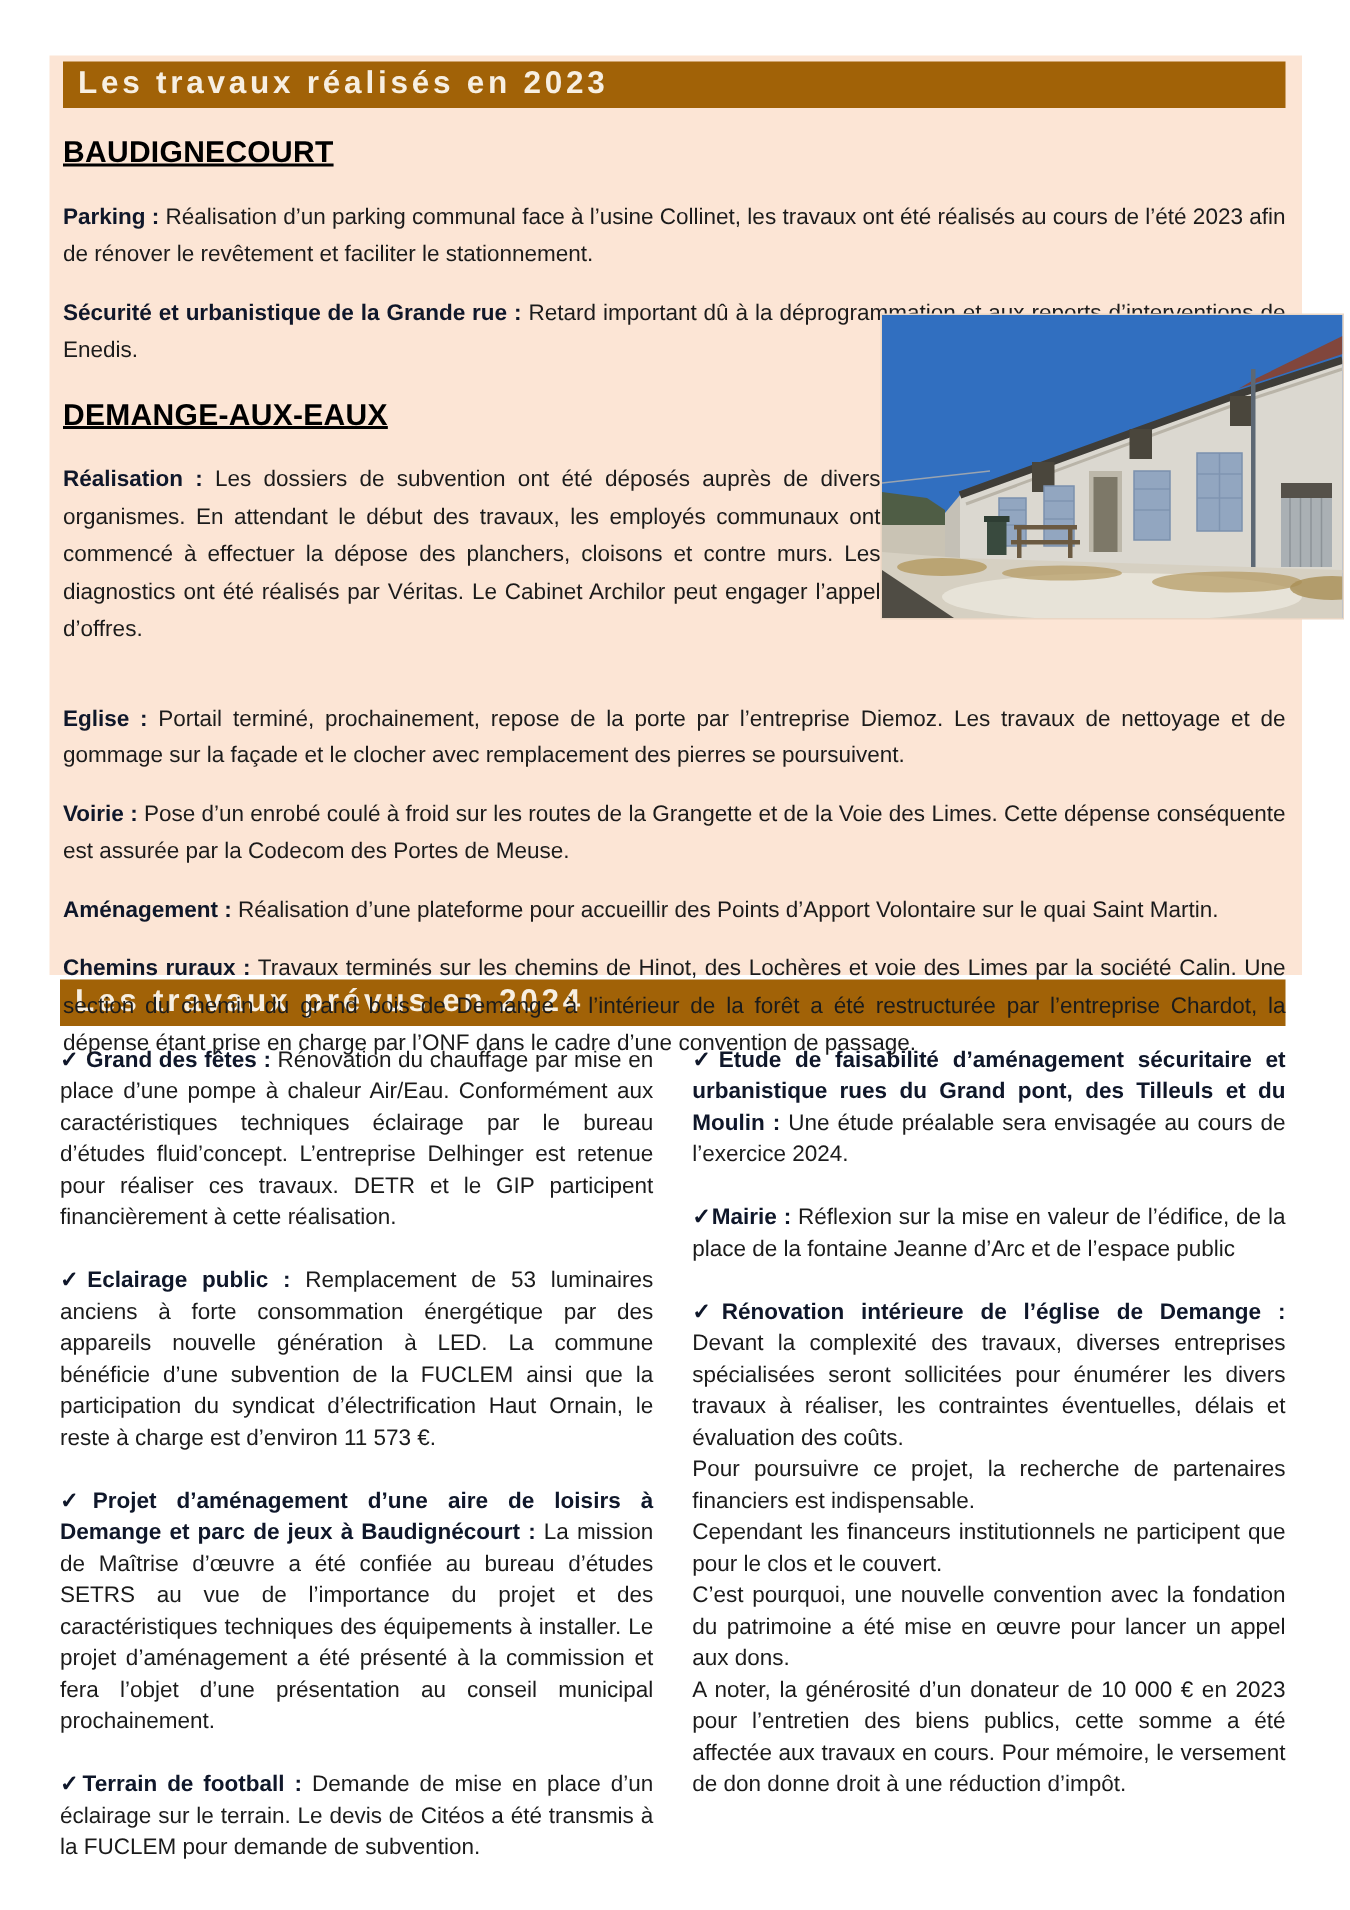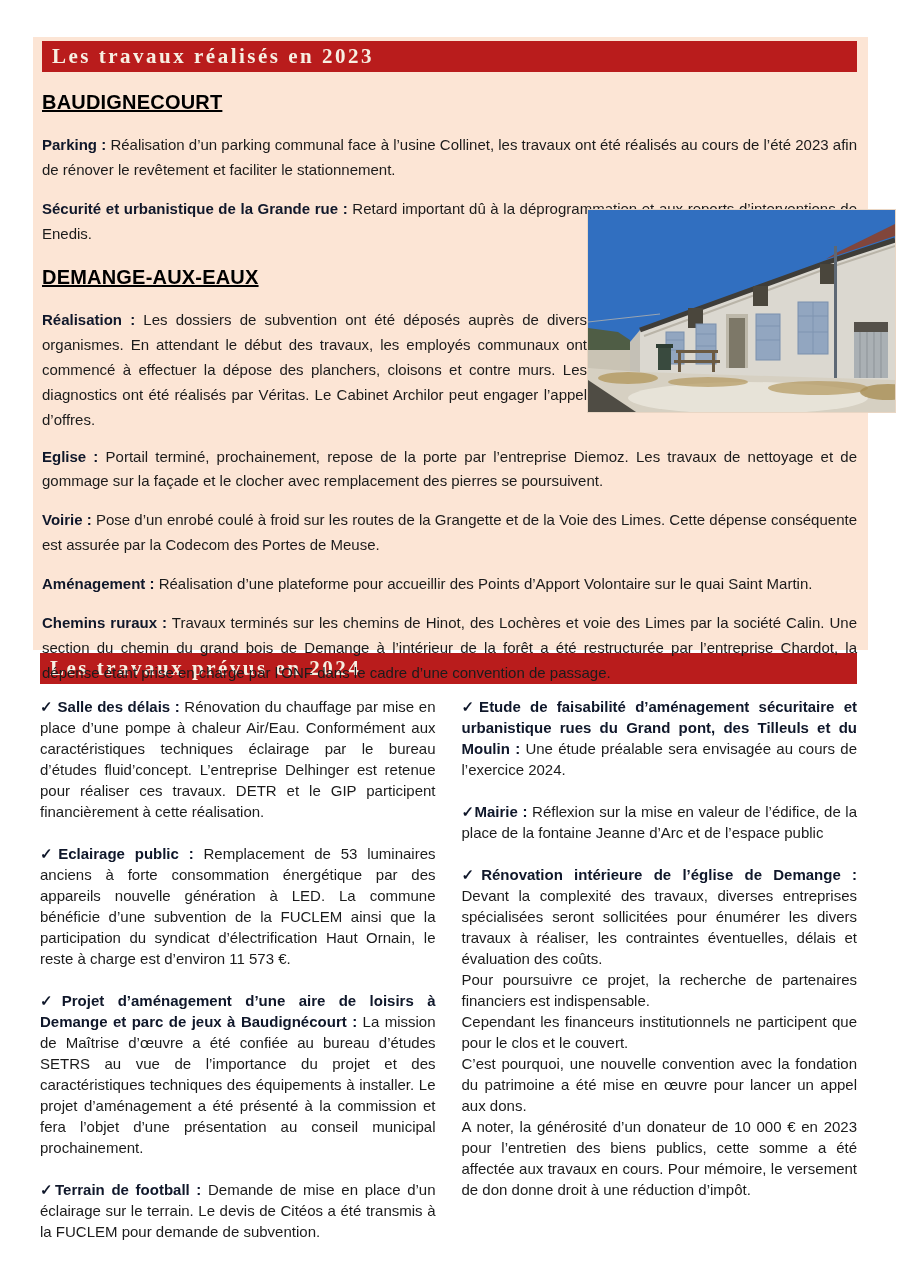--- a/index.html
+++ b/index.html
@@ -4,22 +4,22 @@
 <style>
   html,body{margin:0;padding:0;}
   body{
     width:900px;height:1273px;background:#ffffff;overflow:hidden;
     font-family:"Liberation Sans", sans-serif;color:#1b1b1b;
   }
   .page{position:relative;width:900px;height:1273px;}
 
   
   .banner{
-    background:#b91c1c;color:#f7efe2;
-    font-family:Liberation Serif, serif;
+    background:#a16207;color:#f7efe2;
+    font-family:Liberation Sans, sans-serif;
     font-weight:bold;font-size:21px;letter-spacing:2.5px;
     padding:3px 18px 4px 10px;line-height:1.15;
     white-space:nowrap;
   }
   .banner-2024{margin:3px 43px 0 40px;}
 
   
   .section-2023{
     position:relative;background:#fce5d5;
     margin:37px 32px 0 33px;height:613px;overflow:visible;
@@ -124,38 +124,38 @@
             <rect x="124" y="140" width="3" height="22"></rect>
             <rect x="86" y="150" width="46" height="3"></rect>
           </g>
         </svg>
       </div>
 
       <h3 class="narrow">DEMANGE-AUX-EAUX</h3>
 
       <p class="narrow"><b>Réalisation :</b><span> Les dossiers de subvention ont été déposés auprès de divers organismes. En attendant le début des travaux, les employés communaux ont commencé à effectuer la dépose des planchers, cloisons et contre murs. Les diagnostics ont été réalisés par Véritas. Le Cabinet Archilor peut engager l’appel d’offres.</span></p>
 
-      <p style="margin-top:12px;"><b>Eglise :</b><span> Portail terminé, prochainement, repose de la porte par l’entreprise Diemoz. Les travaux de nettoyage et de gommage sur la façade et le clocher avec remplacement des pierres se poursuivent.</span></p>
+      <p style="margin-top:35px;"><b>Eglise :</b><span> Portail terminé, prochainement, repose de la porte par l’entreprise Diemoz. Les travaux de nettoyage et de gommage sur la façade et le clocher avec remplacement des pierres se poursuivent.</span></p>
 
       <p><b>Voirie :</b><span> Pose d’un enrobé coulé à froid sur les routes de la Grangette et de la Voie des Limes. Cette dépense conséquente est assurée par la Codecom des Portes de Meuse.</span></p>
 
       <p><b>Aménagement :</b><span> Réalisation d’une plateforme pour accueillir des Points d’Apport Volontaire sur le quai Saint Martin.</span></p>
 
       <p><b>Chemins ruraux :</b><span> Travaux terminés sur les chemins de Hinot, des Lochères et voie des Limes par la société Calin. Une section du chemin du grand bois de Demange à l’intérieur de la forêt a été restructurée par l’entreprise Chardot, la dépense étant prise en charge par l’ONF dans le cadre d’une convention de passage.</span></p>
     </div>
   </section>
 
   <div class="banner banner-2024">
     <span>Les travaux prévus en 2024</span>
   </div>
 
   <section class="columns">
 
     <div class="col">
-      <div class="col-item"><b>✓ Salle des délais :</b><span> Rénovation du chauffage par mise en place d’une pompe à chaleur Air/Eau. Conformément aux caractéristiques techniques éclairage par le bureau d’études fluid’concept. L’entreprise Delhinger est retenue pour réaliser ces travaux. DETR et le GIP participent financièrement à cette réalisation.</span></div>
+      <div class="col-item"><b>✓ Grand des fêtes :</b><span> Rénovation du chauffage par mise en place d’une pompe à chaleur Air/Eau. Conformément aux caractéristiques techniques éclairage par le bureau d’études fluid’concept. L’entreprise Delhinger est retenue pour réaliser ces travaux. DETR et le GIP participent financièrement à cette réalisation.</span></div>
 
       <div class="col-item"><b>✓Eclairage public :</b><span> Remplacement de 53 luminaires anciens à forte consommation énergétique par des appareils nouvelle génération à LED. La commune bénéficie d’une subvention de la FUCLEM ainsi que la participation du syndicat d’électrification Haut Ornain, le reste à charge est d’environ 11 573 €.</span></div>
 
       <div class="col-item"><b>✓Projet d’aménagement d’une aire de loisirs à Demange et parc de jeux à Baudignécourt :</b><span> La mission de Maîtrise d’œuvre a été confiée au bureau d’études SETRS au vue de l’importance du projet et des caractéristiques techniques des équipements à installer. Le projet d’aménagement a été présenté à la commission et fera l’objet d’une présentation au conseil municipal prochainement.</span></div>
 
       <div class="col-item"><b>✓Terrain de football :</b><span> Demande de mise en place d’un éclairage sur le terrain. Le devis de Citéos a été transmis à la FUCLEM pour demande de subvention.</span></div>
     </div>
 
     <div class="col">
       <div class="col-item"><b>✓Etude de faisabilité d’aménagement sécuritaire et urbanistique rues du Grand pont, des Tilleuls et du Moulin :</b><span> Une étude préalable sera envisagée au cours de l’exercice 2024.</span></div>

